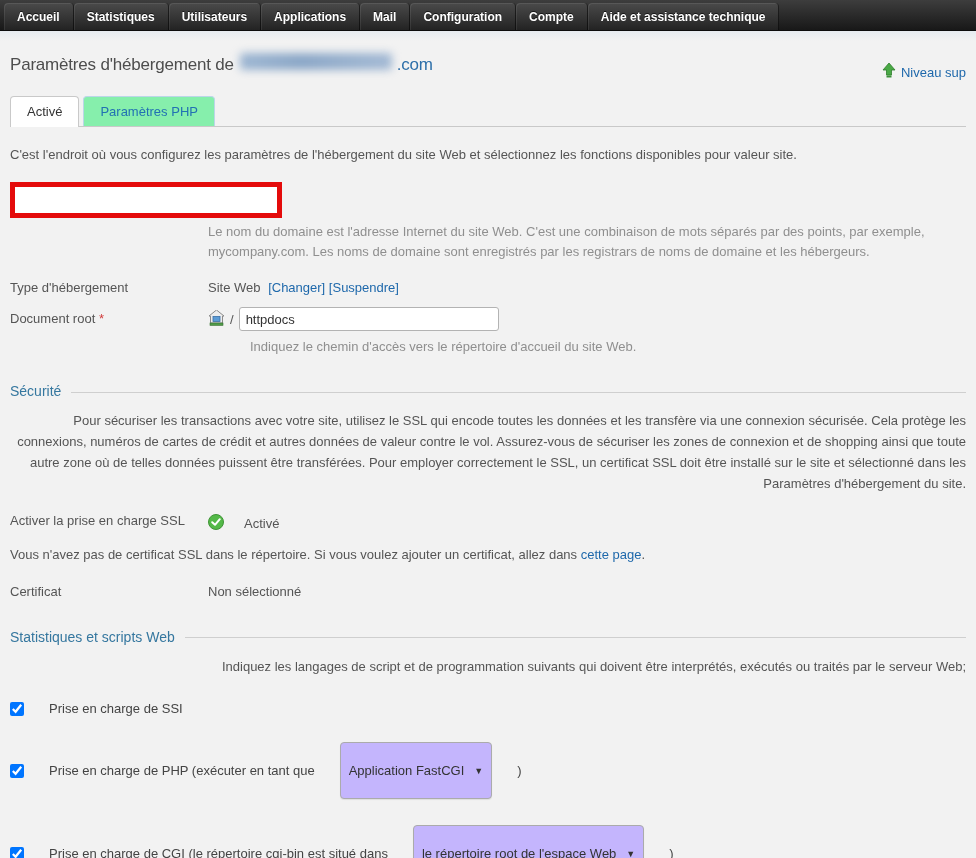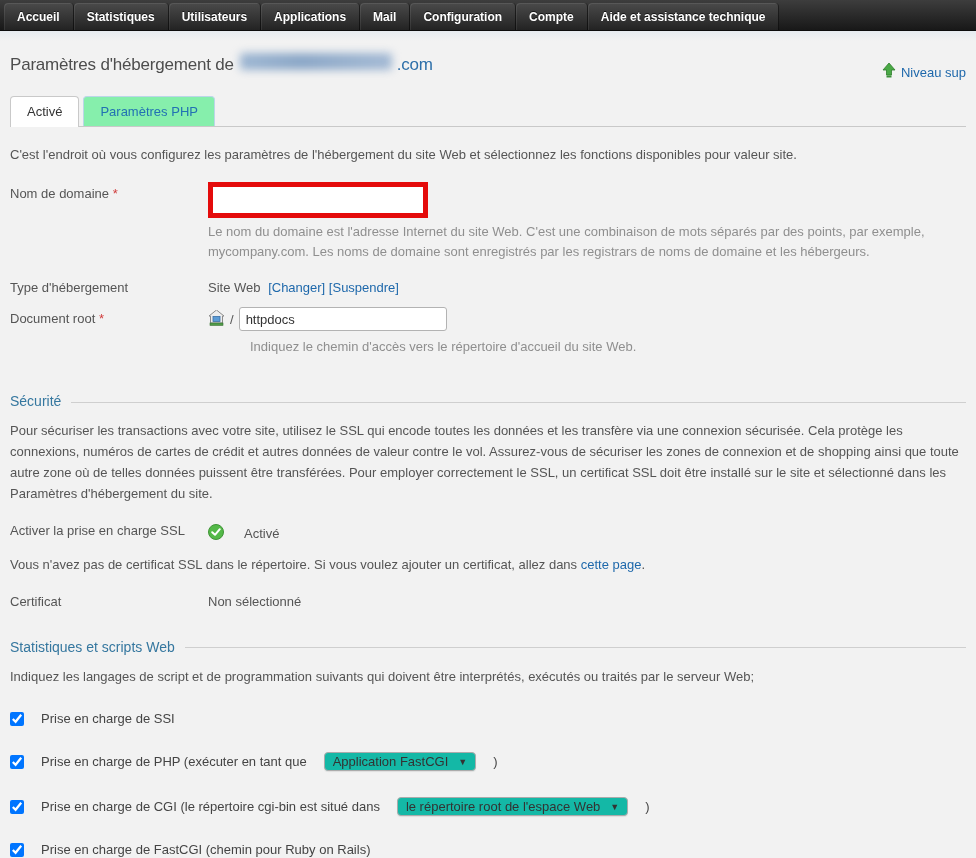--- a/index.html
+++ b/index.html
@@ -133,65 +133,65 @@
   .hint.tight { margin-top: 4px; }
   input.text {
     height: 24px;
     border: 1px solid #b3b3b3;
     border-radius: 3px;
     padding: 0 6px;
     font-family: "Liberation Sans", "DejaVu Sans", sans-serif;
     font-size: 13px;
     color: #333;
     background: #fff;
-    width: 208px;
+    width: 260px;
   }
   .red-box {
     display: inline-block;
     border: 5px solid #e40b0b;
     padding: 1px;
     background: #fff;
     line-height: 0;
   }
   .red-box input.text { border: none; }
   a.link, .link { color: #1e68ab; text-decoration: none; cursor: pointer; }
   .hosting-value { padding-top: 4px; color: #555; }
   .docroot-line { display: flex; align-items: center; gap: 5px; }
   .slash { color: #555; }
   
-  .section-head { display: flex; align-items: center; margin-top: 36px; }
+  .section-head { display: flex; align-items: center; margin-top: 26px; }
   .section-head h2 {
     font-size: 14px;
     font-weight: normal;
     color: #35779f;
     white-space: nowrap;
   }
   .section-head .rule { flex: 1; height: 1px; background: #cfcfcf; margin-left: 10px; margin-top: 2px; }
-  .para { margin-top: 12px; line-height: 1.6; color: #555; max-width: 956px; }
+  .para { margin-top: 12px; line-height: 1.6; color: #555; max-width: 956px; text-align: right; }
   .ssl-row { margin-top: 18px; }
   .ssl-status { display: flex; align-items: center; gap: 20px; padding-top: 1px; }
   .cert-note { margin-top: 14px; }
   .cert-row { margin-top: 22px; }
   
   .check-row {
     display: flex;
     align-items: center;
-    gap: 17px;
+    gap: 25px;
     margin-top: 20px;
     color: #444;
   }
   .check-row input[type="checkbox"] { width: 14px; height: 14px; cursor: pointer; }
   .fake-select {
     display: inline-flex;
     align-items: center;
     gap: 10px;
-    background: #14b8a6;
+    background: #c4b5fd;
     border: 1px solid #ababab;
     border-radius: 4px;
-    padding: 1px 8px;
+    padding: 20px 8px;
     color: #333;
     cursor: pointer;
     box-shadow: 0 1px 1px rgba(0,0,0,.08);
     white-space: nowrap;
   }
   .fake-select .arrow { font-size: 9px; color: #333; }
   .paren { color: #444; }
   .icon-svg { display: inline-block; vertical-align: middle; }
 </style>
 </head>
@@ -225,23 +225,20 @@
   </div>
 
   <div class="subtabs">
     <div class="subtab active">Activé</div>
     <div class="subtab inactive">Paramètres PHP</div>
   </div>
 
   <p class="intro">C'est l'endroit où vous configurez les paramètres de l'hébergement du site Web et sélectionnez les fonctions disponibles pour valeur site.</p>
 
   <div class="form-row" style="margin-top:20px;">
-    <div class="form-label">
-      <span>Nom de domaine</span> <span class="req">*</span>
-    </div>
     <div class="form-value">
       <span class="red-box">
         <input class="text" type="text" value="" style="">
       </span>
     </div>
   </div>
   <p class="hint tight">Le nom du domaine est l'adresse Internet du site Web. C'est une combinaison de mots séparés par des points, par exemple, mycompany.com. Les noms de domaine sont enregistrés par les registrars de noms de domaine et les hébergeurs.</p>
 
   <div class="form-row" style="margin-top:14px;">
     <div class="form-label">Type d'hébergement</div>

